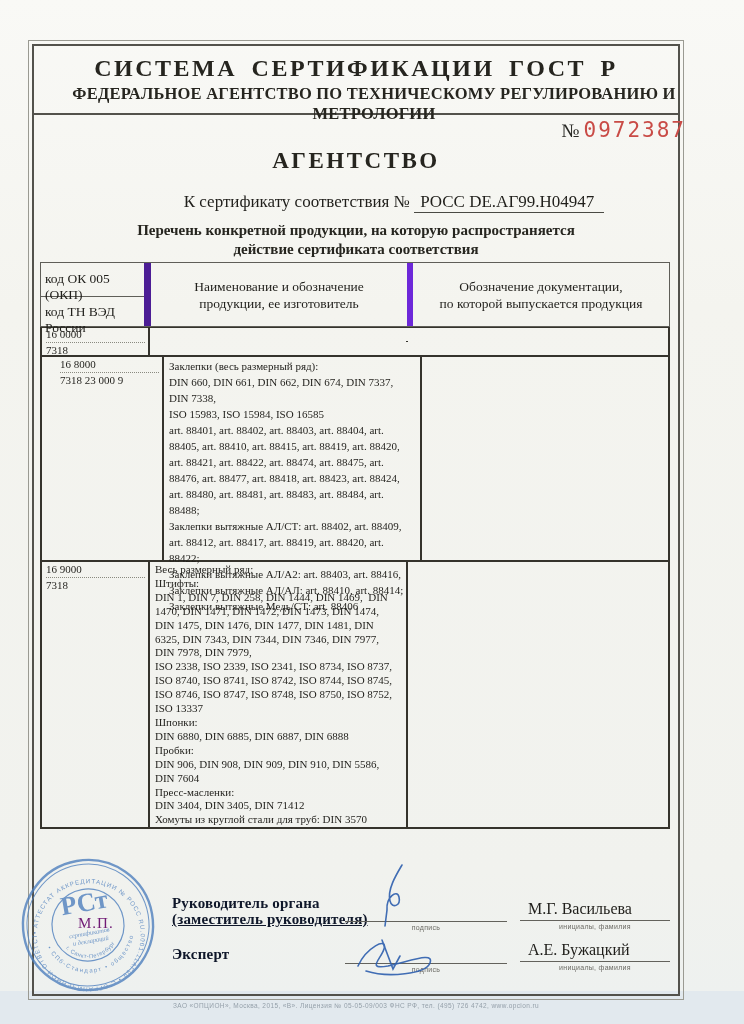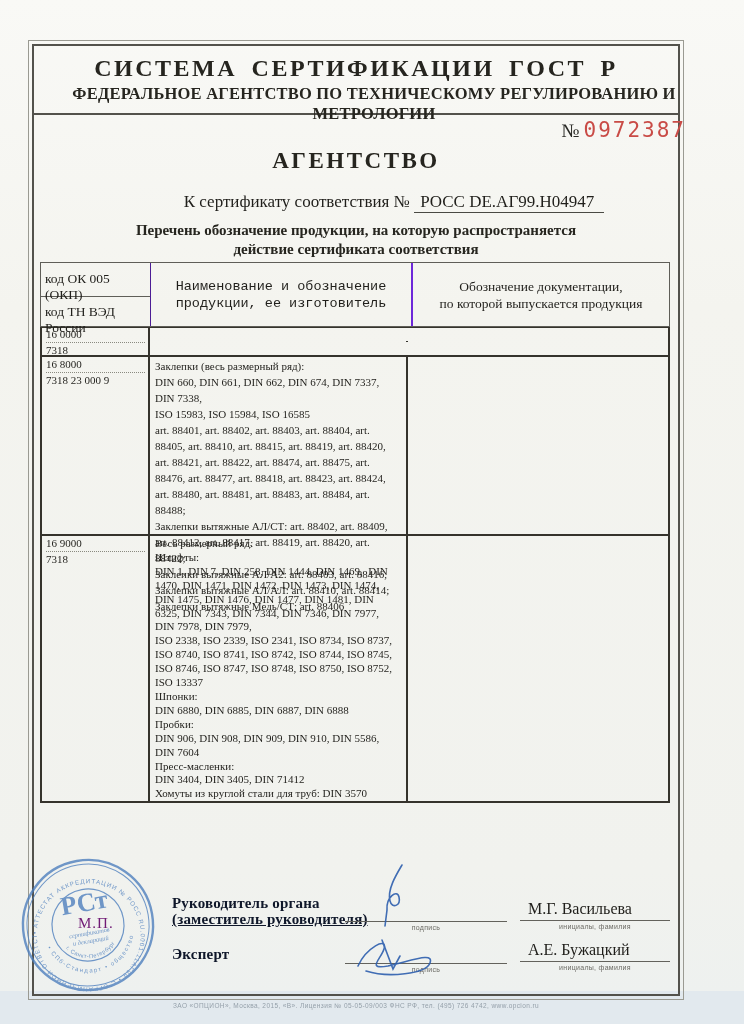--- a/index.html
+++ b/index.html
@@ -33,34 +33,34 @@
 
   .certline { left:28px; top:192px; width:656px; text-align:center; font-size:17px;margin-left:38px; }
   .certline .num { border-bottom:1px solid #4a4a44; padding:0 10px 1px 6px; }
 
   .subtitle { left:28px; top:221px; width:656px; text-align:center;
               font-size:15px; font-weight:bold; line-height:18.5px; white-space:pre-line; color:#26251f; }
 
   
   .table { left:40px; top:262px; width:630px; }
   .thead { display:flex; height:65px; border:1px solid #5f5e58; background:transparent; }
-  .th1 { width:110px; border-right:1px solid #4c1d95; display:flex; flex-direction:column; font-size:13.5px; }
+  .th1 { width:110px; border-right:7px solid #4c1d95; display:flex; flex-direction:column; font-size:13.5px; }
   .th1top { height:34px; border-bottom:1px solid #5f5e58; padding:8px 2px 0 4px; }
   .th1bot { padding:7px 2px 0 4px; }
-  .th2 { width:262px; border-right:2px solid #6d28d9;font-family:Liberation Mono, monospace; }
+  .th2 { width:262px; border-right:6px solid #6d28d9; }
   .th3 { flex:1; }
   .th2,.th3 { display:flex; align-items:center; justify-content:center; text-align:center;
               font-size:13.5px; line-height:17px; white-space:pre-line; }
   .tbody { border:2px solid #35332c; border-top-width:1px; }
   .trow { display:flex; border-bottom:2px solid #35332c; }
   .trow:last-child { border-bottom:none; }
   .c1 { width:108px; border-right:2px solid #35332c; padding:1px 3px 0 4px; font-size:11px; line-height:13px; }
   .c2 { width:258px; border-right:2px solid #35332c; padding:1px 0 0 5px; font-size:11px; white-space:pre; }
   .c3 { flex:1; }
-  .r1 { height:29px;align-items:center; } .r2 { height:179px; } .r3 { height:265px; }
+  .r1 { height:29px;align-items:center; } .r2 { height:205px;padding-left:14px; } .r3 { height:265px; }
   .r2 .c2 { line-height:16px; }
   .r3 .c2 { line-height:13.9px; }
   .okp { display:block; border-bottom:1px dotted #8a8a80; padding-bottom:1px; margin-bottom:1px; }
 
   
   .mp { left:78px; top:915px; font-size:15px; letter-spacing:1px; color:#701a75; z-index:3; }
   .role { left:172px; font-size:15px; font-weight:bold; letter-spacing:.2px; color:#0f172a; white-space:nowrap; }
   .role1a { top:895px; }
   .role1b { top:911px; text-decoration:underline; }
   .role2 { top:946px; }
@@ -104,21 +104,21 @@
   <span class="val">0972387</span>
 </div>
 
 <div class="abs title">АГЕНТСТВО</div>
 
 <div class="abs certline">
   <span>К сертификату соответствия №</span>
   <span class="num">РОСС DE.АГ99.Н04947</span>
 </div>
 
-<div class="abs subtitle">Перечень обозначение продукции,  на которую распространяется
+<div class="abs subtitle">Перечень конкретной продукции,  на которую распространяется
 действие сертификата соответствия</div>
 
 <div class="abs table">
   <div class="thead">
     <div class="th1">
       <div class="th1top">код ОК 005 (ОКП)</div>
       <div class="th1bot">код ТН ВЭД России</div>
     </div>
     <div class="th2">Наименование и обозначение
 продукции, ее изготовитель</div>

